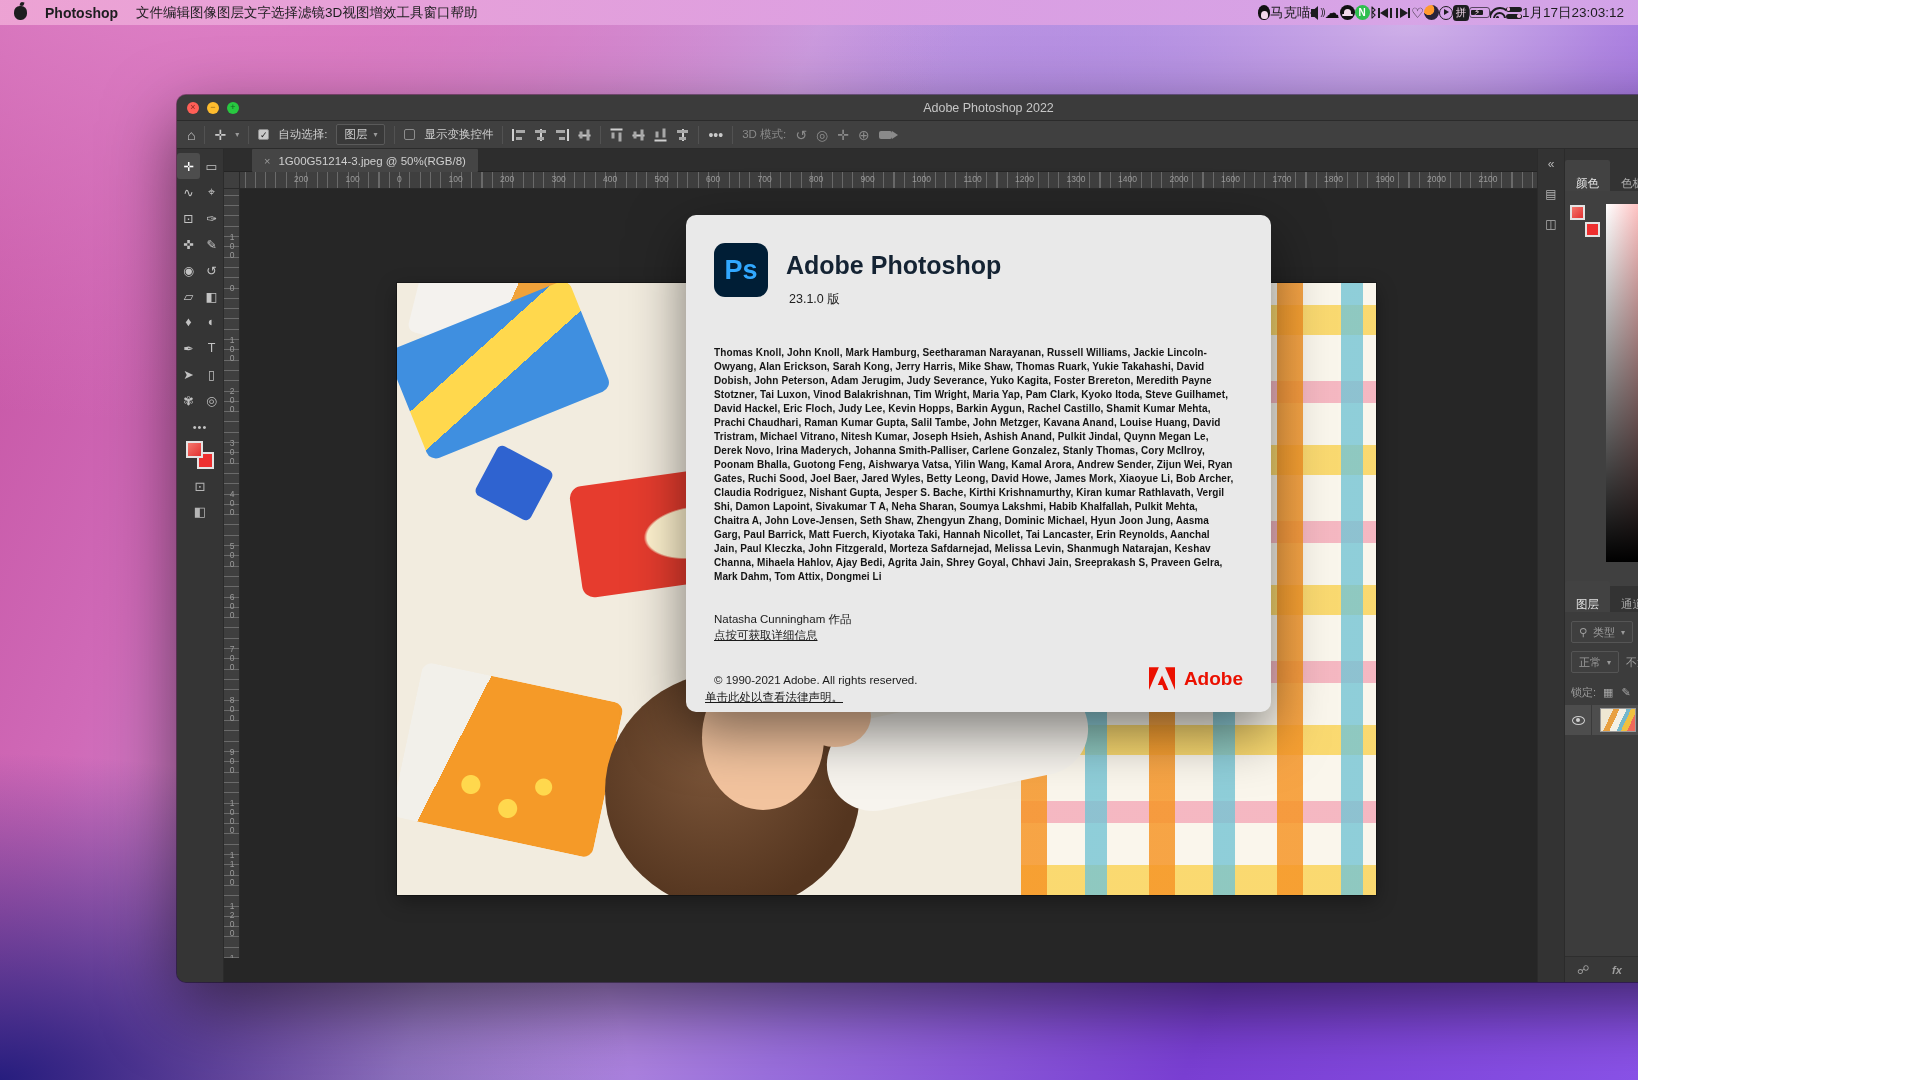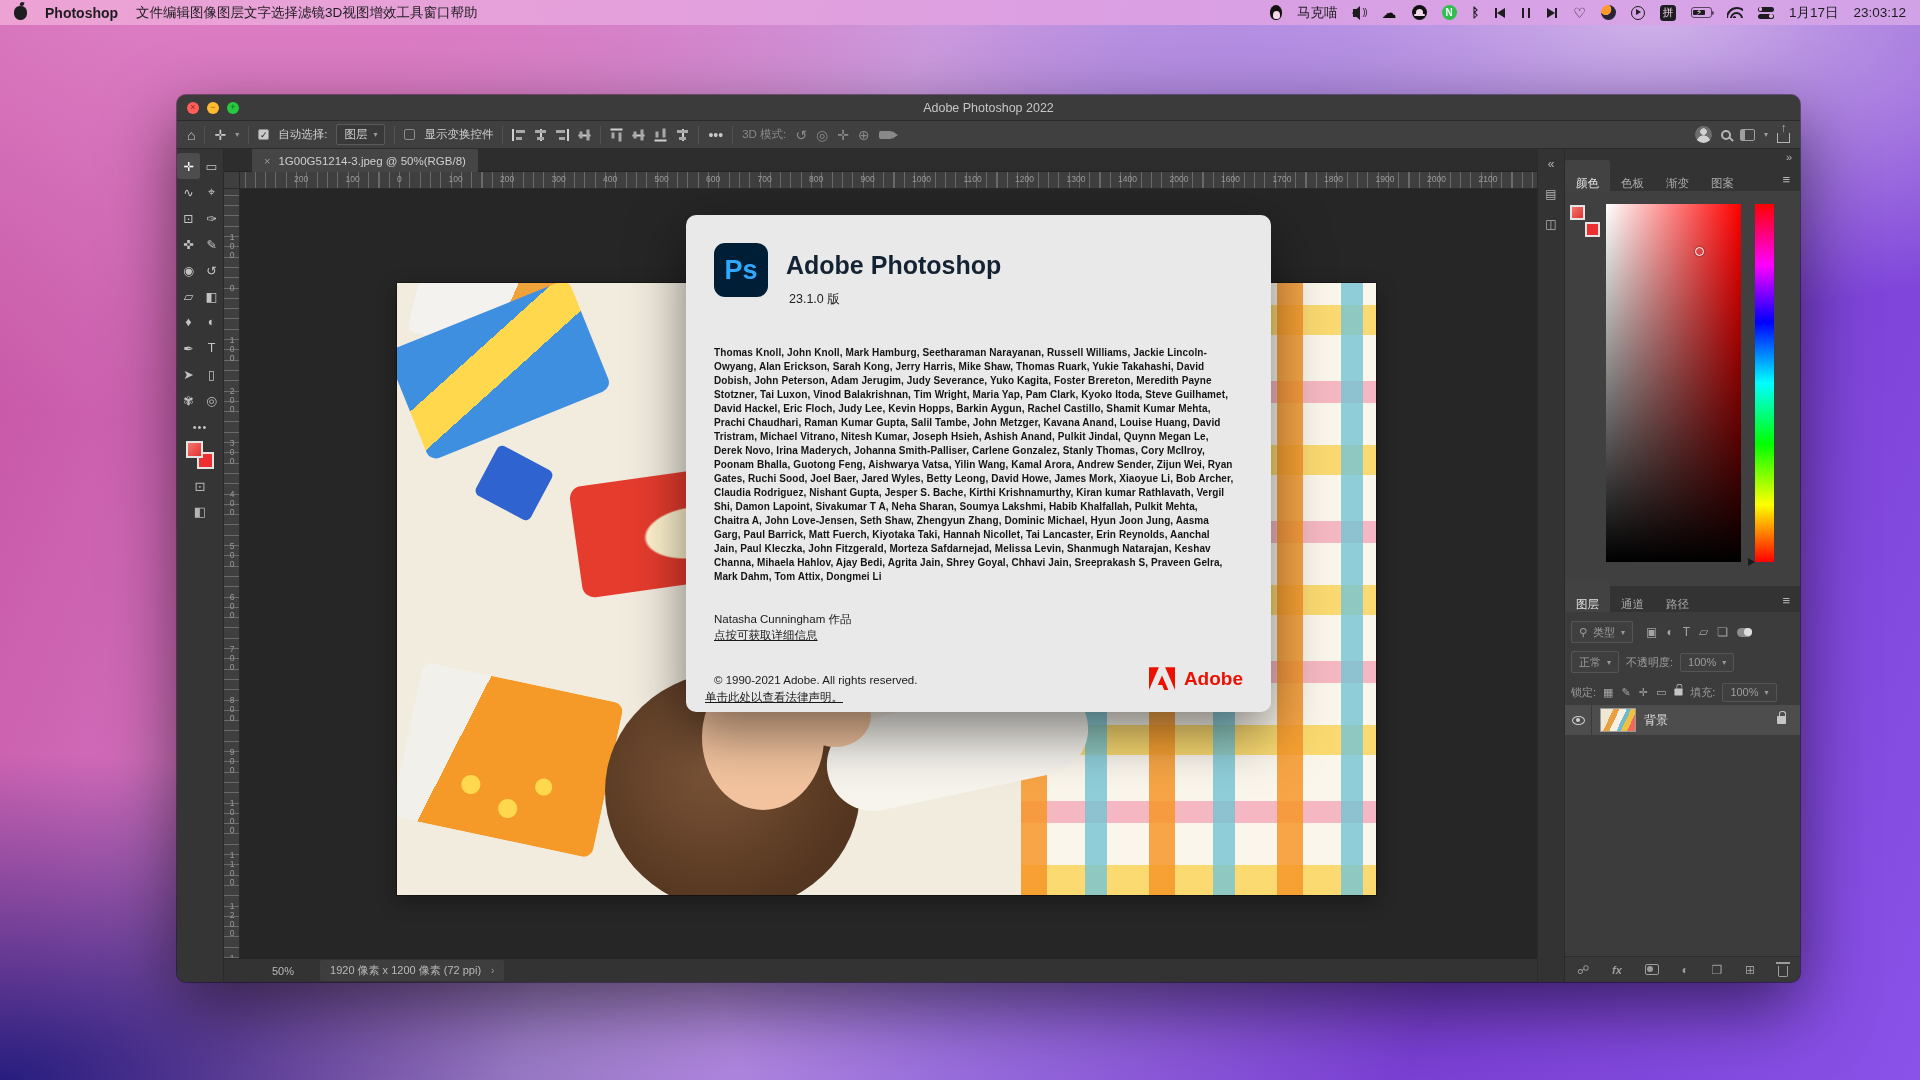--- a/index.html
+++ b/index.html
@@ -1,30 +1,30 @@
 <!DOCTYPE html>
 <html><head>
 <meta charset="utf-8">
 <style>
   *{margin:0;padding:0;box-sizing:border-box}
   html,body{width:1920px;height:1080px;overflow:hidden}
   body{font-family:"Liberation Sans","DejaVu Sans",sans-serif;-webkit-font-smoothing:antialiased}
-  .stage{position:relative;width:1920px;height:1080px;overflow:hidden;
+  .stage{position:relative;width:1638px;height:1080px;overflow:hidden;
     background:
       radial-gradient(70% 55% at 0% 100%, #261d7e 0%, rgba(38,29,126,0) 55%),
       radial-gradient(55% 45% at 86% 2%, #cfb0e8 0%, rgba(207,176,232,0) 60%),
       radial-gradient(90% 80% at 10% -5%, #df83c8 0%, rgba(223,131,200,0) 55%),
       linear-gradient(112deg,#c4509f 0%,#d06ab8 18%,#c79fe2 40%,#9a6fdd 58%,#7a3fd4 78%,#8a52e8 100%);}
   
   .menubar{position:absolute;left:0;top:0;width:100%;height:25px;display:flex;align-items:center;
     background:linear-gradient(90deg,rgba(238,166,213,.92),rgba(222,160,226,.92) 55%,rgba(213,165,232,.92));
     color:#1d1d1f;font-size:13.5px;padding:0 14px;gap:18px}
   .menubar .app{font-weight:bold;font-size:14px}
   .menu-item{white-space:nowrap}
-  .mb-right{margin-left:auto;display:flex;align-items:center;gap:15px}
+  .mb-right{margin-left:auto;display:flex;align-items:center;}
   .apple{width:13px;height:14px;background:#1d1d1f;border-radius:44% 44% 46% 46%;position:relative}
   .apple::before{content:"";position:absolute;top:-4px;left:6px;width:4px;height:4px;background:#1d1d1f;border-radius:60% 0 60% 0;transform:rotate(15deg)}
   .qq{width:12px;height:15px;background:#111;border-radius:50% 50% 45% 45%;position:relative}
   .qq::before{content:"";position:absolute;bottom:1px;left:2.5px;width:7px;height:8px;background:#f2d9ea;border-radius:50% 50% 40% 40%}
   .spk{width:6px;height:8px;background:#1d1d1f;position:relative;margin-right:8px}
   .spk::before{content:"";position:absolute;left:-1px;top:-3px;border:7px solid transparent;border-right:8px solid #1d1d1f;border-left:none}
   .spk::after{content:"))";position:absolute;left:10px;top:-2px;font-size:9px;letter-spacing:-1px;color:#1d1d1f}
   .cloudi{font-size:15px;line-height:1;color:#111}
   .alf{width:15px;height:15px;border-radius:50%;background:#111;position:relative}
   .alf::before{content:"";position:absolute;left:4px;top:3.5px;width:7px;height:5px;background:#f2d9ea;border-radius:4px 4px 0 0}
@@ -384,27 +384,20 @@
           <div class="blue-small"></div>
           <div class="bag-red"></div>
           <div class="bag-orange"></div>
           <div class="hair"></div>
           <div class="face"></div>
           <div class="lemon"></div>
           <div class="arm"></div>
           <div class="hand"></div>
         </div>
       </div>
-      <div class="statusbar">
-        <span class="zoomv">50%</span>
-        <span class="docinfo">
-          <span>1920 像素 x 1200 像素 (72 ppi)</span>
-          <span class="chevr">›</span>
-        </span>
-      </div>
     </div>
 
     <div class="cstrip">
       <span>«</span>
       <span>▤</span>
       <span>◫</span>
     </div>
 
     <div class="rightcol">
       <span class="collapse2">»</span>

